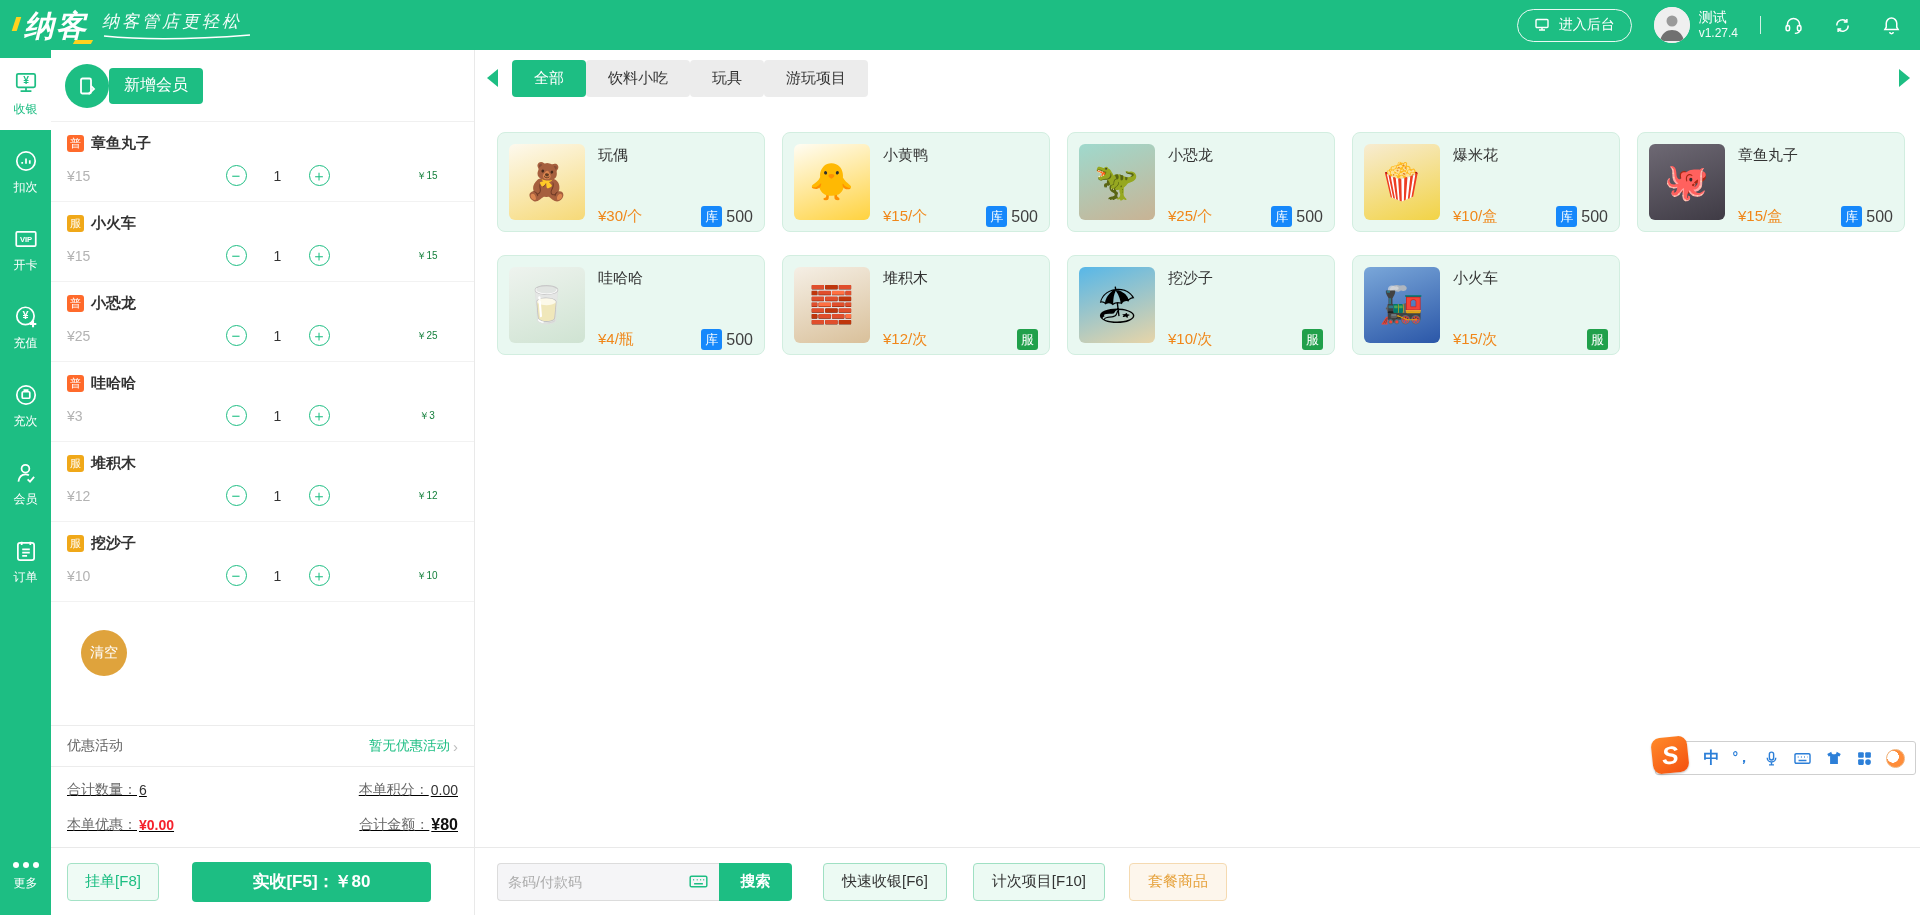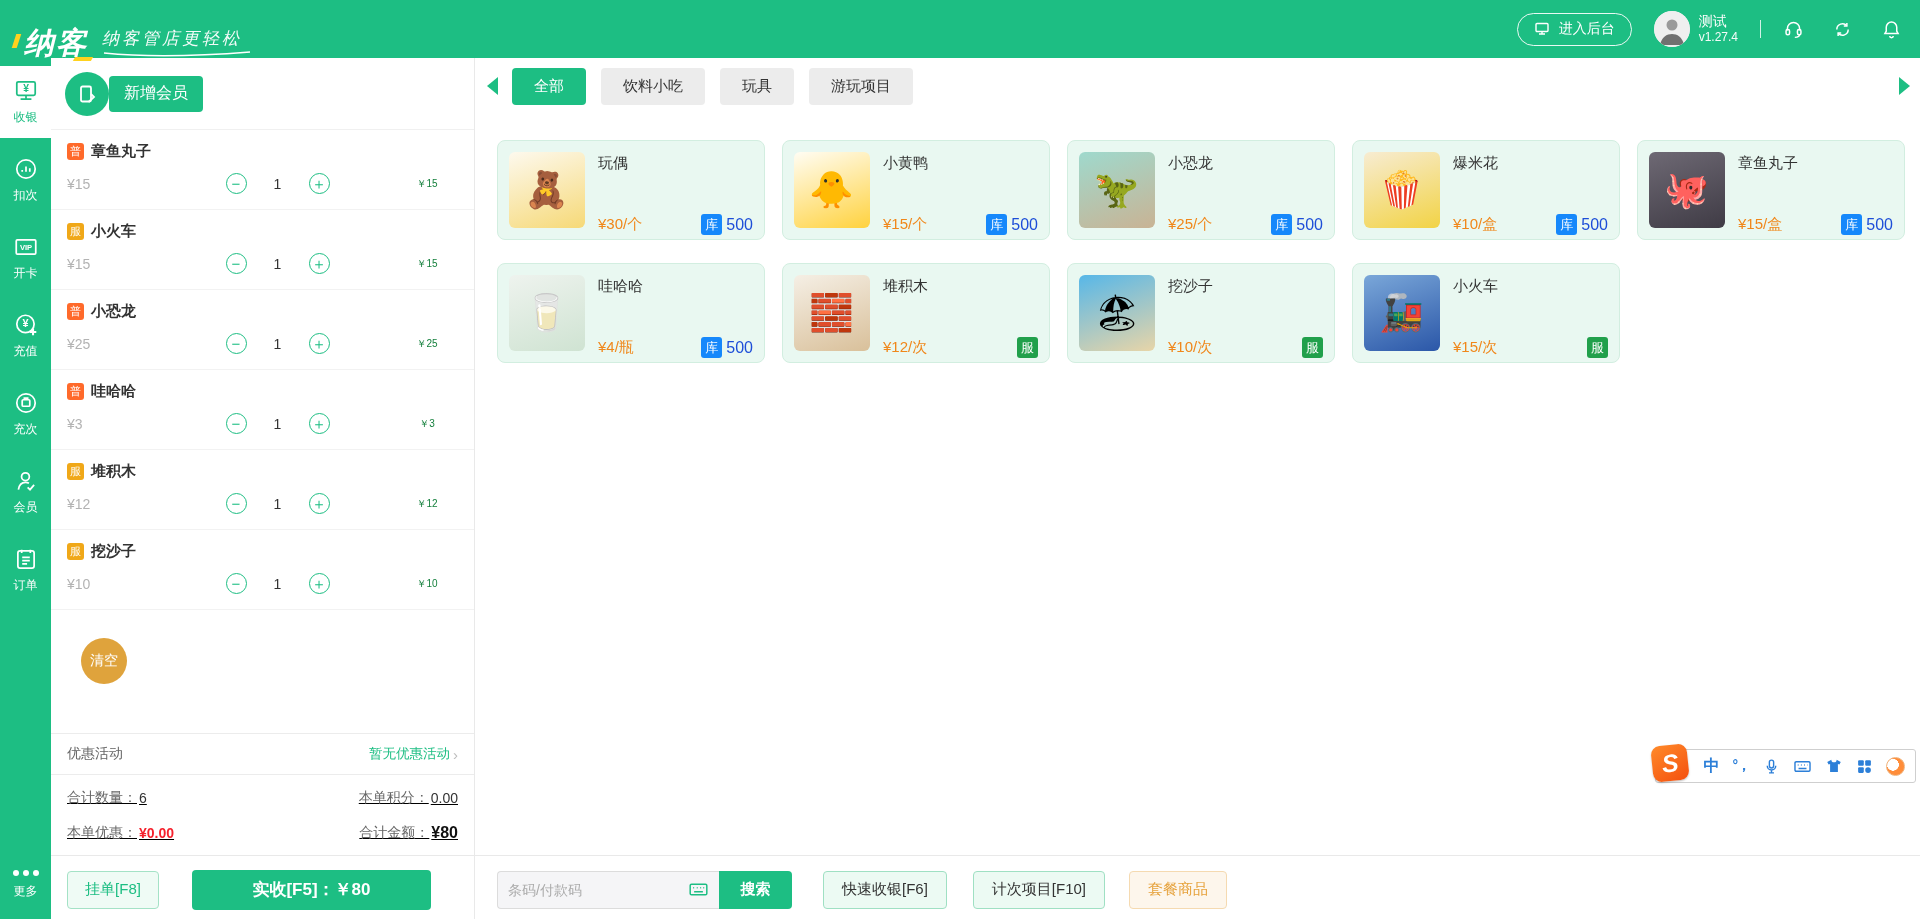--- a/index.html
+++ b/index.html
@@ -1,20 +1,20 @@
 <!DOCTYPE html>
 <html><head>
 <meta charset="utf-8">
 <style>
   * { margin:0; padding:0; box-sizing:border-box; }
   html,body { width:1920px; height:919px; overflow:hidden; background:#fff;
     font-family:"Liberation Sans","DejaVu Sans",sans-serif; }
 
   
-  .topbar { height:58px; background:#1dbe83; display:flex; 
+  .topbar { height:50px; background:#1dbe83; display:flex; align-items:center;
     justify-content:space-between; padding:0 18px 0 14px; color:#fff; }
   .brand { display:flex; align-items:flex-end; gap:14px; }
   .logo { font-size:30px; font-weight:bold; font-style:italic; letter-spacing:2px;
     position:relative; padding-left:10px; line-height:1; }
   .logo::before { content:""; position:absolute; left:0; top:6px; width:5px; height:14px;
     background:#ffd21e; transform:skewX(-18deg); }
   .logo::after { content:""; position:absolute; right:-4px; bottom:-3px; width:18px; height:4px;
     background:#ffd21e; transform:skewX(-30deg); }
   .slogan-wrap { position:relative; padding-bottom:8px; }
   .slogan { font-style:italic; font-size:17px; letter-spacing:3px; opacity:.95; }
@@ -99,21 +99,21 @@
   .pay-btn { width:239px; height:40px; background:#1dbe83; border:none; border-radius:4px;
     color:#fff; font-size:17px; font-weight:bold; cursor:pointer; }
 
   
   .main { flex:1; display:flex; flex-direction:column; min-width:0; }
   .tabs-row { height:56px; display:flex; align-items:center; padding:0 10px 0 12px; gap:0; }
   .scroll-arrow { width:0; height:0; border-top:9px solid transparent; border-bottom:9px solid transparent;
     cursor:pointer; flex:0 0 auto; }
   .scroll-arrow.left { border-right:11px solid #1dbe83; margin-right:14px; }
   .scroll-arrow.right { border-left:11px solid #1dbe83; margin-left:14px; }
-  .tabs { flex:1; display:flex; align-items:flex-start; gap:15px; }
+  .tabs { flex:1; display:flex; align-items:flex-start; }
   .tab { height:37px; padding:0 22px; background:#ececec; color:#333; font-size:15px;
     border-radius:4px; display:flex; align-items:center; cursor:pointer; }
   .tab.active { background:#1dbe83; color:#fff; }
 
   .grid-area { flex:1; position:relative; padding:26px 15px 0 22px; }
   .p-grid { display:grid; grid-template-columns:repeat(5,268px); gap:23px 17px; }
   .p-card { height:100px; background:#e9f8f1; border:1px solid #d2eee0; border-radius:8px;
     padding:11px; display:flex; cursor:pointer; }
   .p-img { width:76px; height:76px; border-radius:6px; background:#fff; flex:0 0 auto;
     display:flex; align-items:center; justify-content:center; font-size:36px; overflow:hidden; }
@@ -129,21 +129,21 @@
   .p-info { flex:1; margin-left:13px; display:flex; flex-direction:column;
     justify-content:space-between; min-width:0;gap:41px; }
   .p-name { font-size:15px; color:#333; padding-top:2px; }
   .p-bottom { display:flex; align-items:center; justify-content:space-between; }
   .p-price { color:#f0871a; font-size:15px; }
   .p-stockwrap { display:flex; align-items:center; gap:4px; }
   .p-badge { width:21px; height:21px; border-radius:3px; color:#fff; font-size:13px;
     display:flex; align-items:center; justify-content:center; }
   .p-badge.stock { background:#1688fb; }
   .p-badge.service { background:#21a04b; }
-  .p-count { font-size:16px; color:#1d4ed8; }
+  .p-count { font-size:16px; color:#404040; }
 
   
   .bottom-bar { height:68px; border-top:1px solid #e9e9e9; display:flex; align-items:center;
     padding:0 0 0 22px; gap:0; }
   .search-group { display:flex; align-items:center; }
   .barcode-wrap { width:222px; height:38px; background:#f5f5f7; border:1px solid #dcdcdc;
     border-right:none; border-radius:4px 0 0 4px; display:flex; align-items:center; padding:0 10px; }
   .barcode-input { flex:1; border:none; outline:none; background:transparent; font-size:14px;
     color:#333; min-width:0; }
   .barcode-input::placeholder { color:#ababab; }

